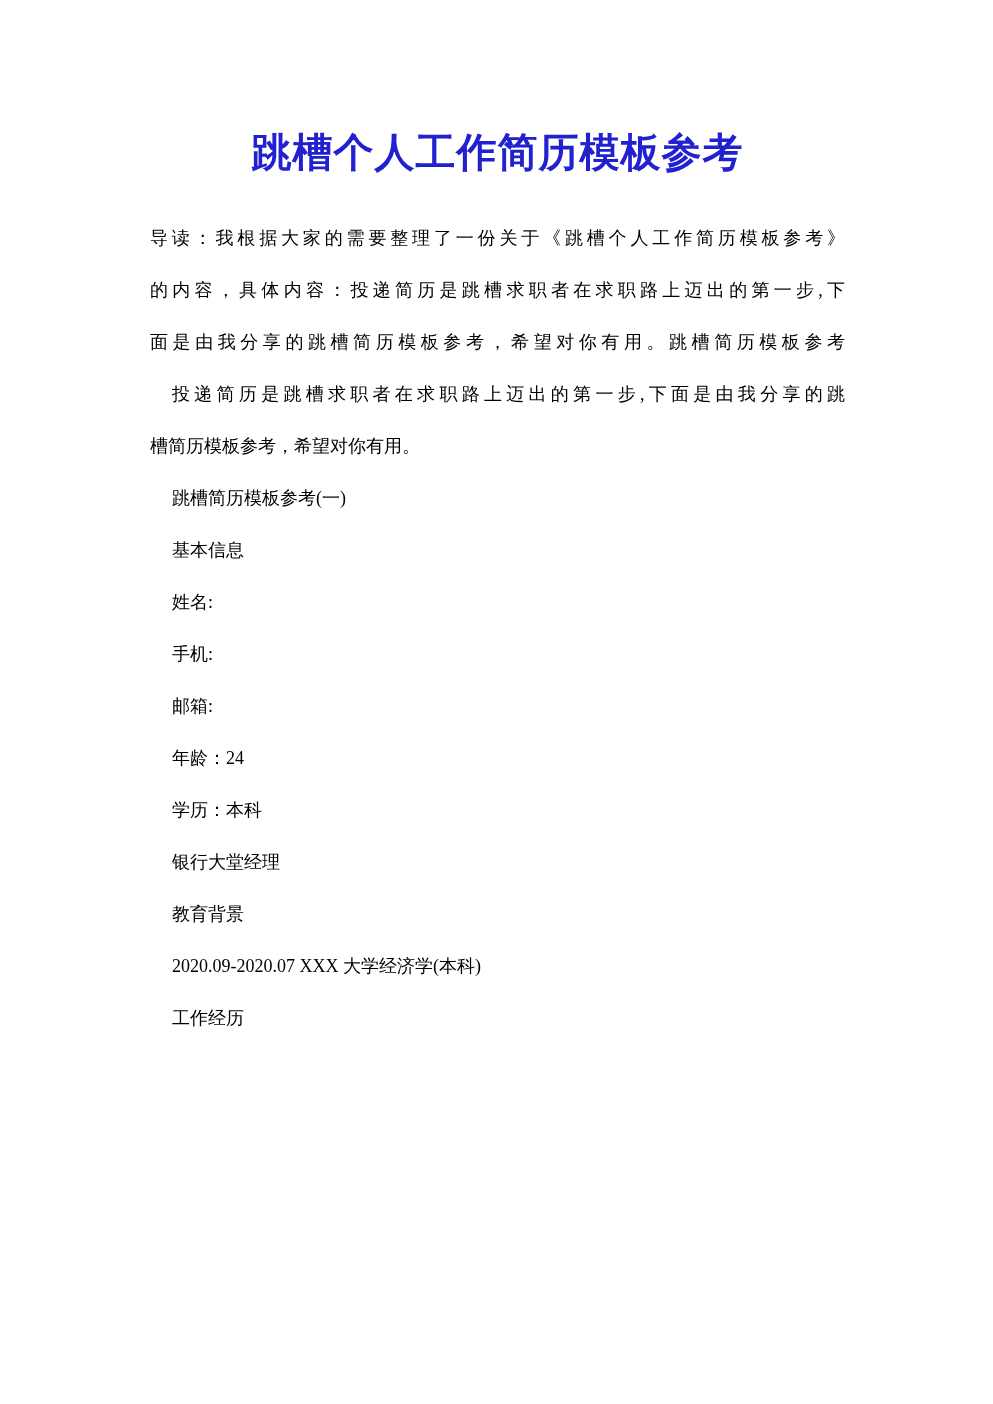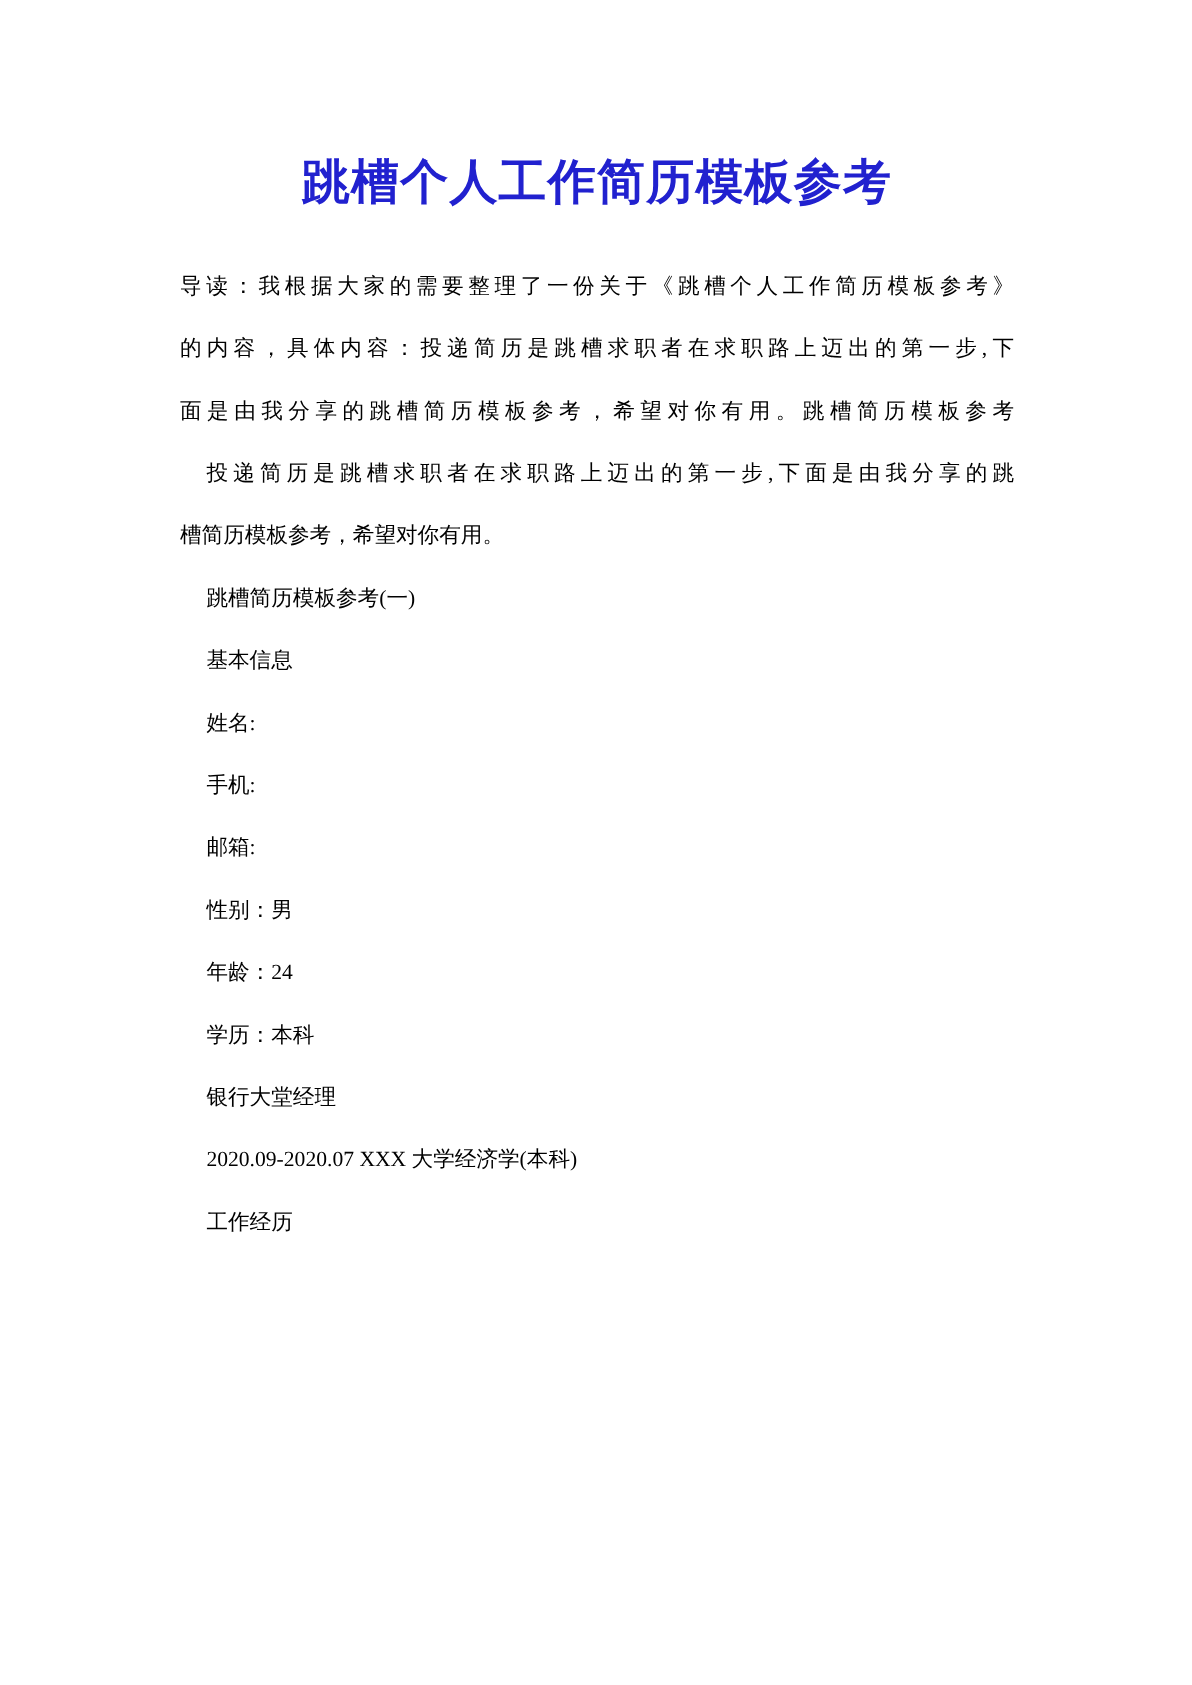--- a/index.html
+++ b/index.html
@@ -73,24 +73,24 @@
     <div class="line jl">导读：我根据大家的需要整理了一份关于《跳槽个人工作简历模板参考》</div>
     <div class="line jl">的内容，具体内容：投递简历是跳槽求职者在求职路上迈出的第一步,下</div>
     <div class="line jl">面是由我分享的跳槽简历模板参考，希望对你有用。跳槽简历模板参考</div>
     <div class="line jl ind">投递简历是跳槽求职者在求职路上迈出的第一步,下面是由我分享的跳</div>
     <div class="line">槽简历模板参考，希望对你有用。</div>
     <div class="line ind">跳槽简历模板参考(一)</div>
     <div class="line ind">基本信息</div>
     <div class="line ind">姓名:</div>
     <div class="line ind">手机:</div>
     <div class="line ind">邮箱:</div>
-    <div class="line ind">性别：男</div>
     <div class="line ind">年龄：24</div>
     <div class="line ind">学历：本科</div>
     <div class="line ind">银行大堂经理</div>
+    <div class="line ind">教育背景</div>
     <div class="line ind">2020.09-2020.07 XXX 大学经济学(本科)</div>
     <div class="line ind">工作经历</div>
   </div>
 
   <div class="footer-bar">
     <span>第</span>
     <span class="footer-num fp-sp-s">1</span>
     <span>页</span>
     <span class="fp-sp-m">/</span>
     <span>总页数</span>

